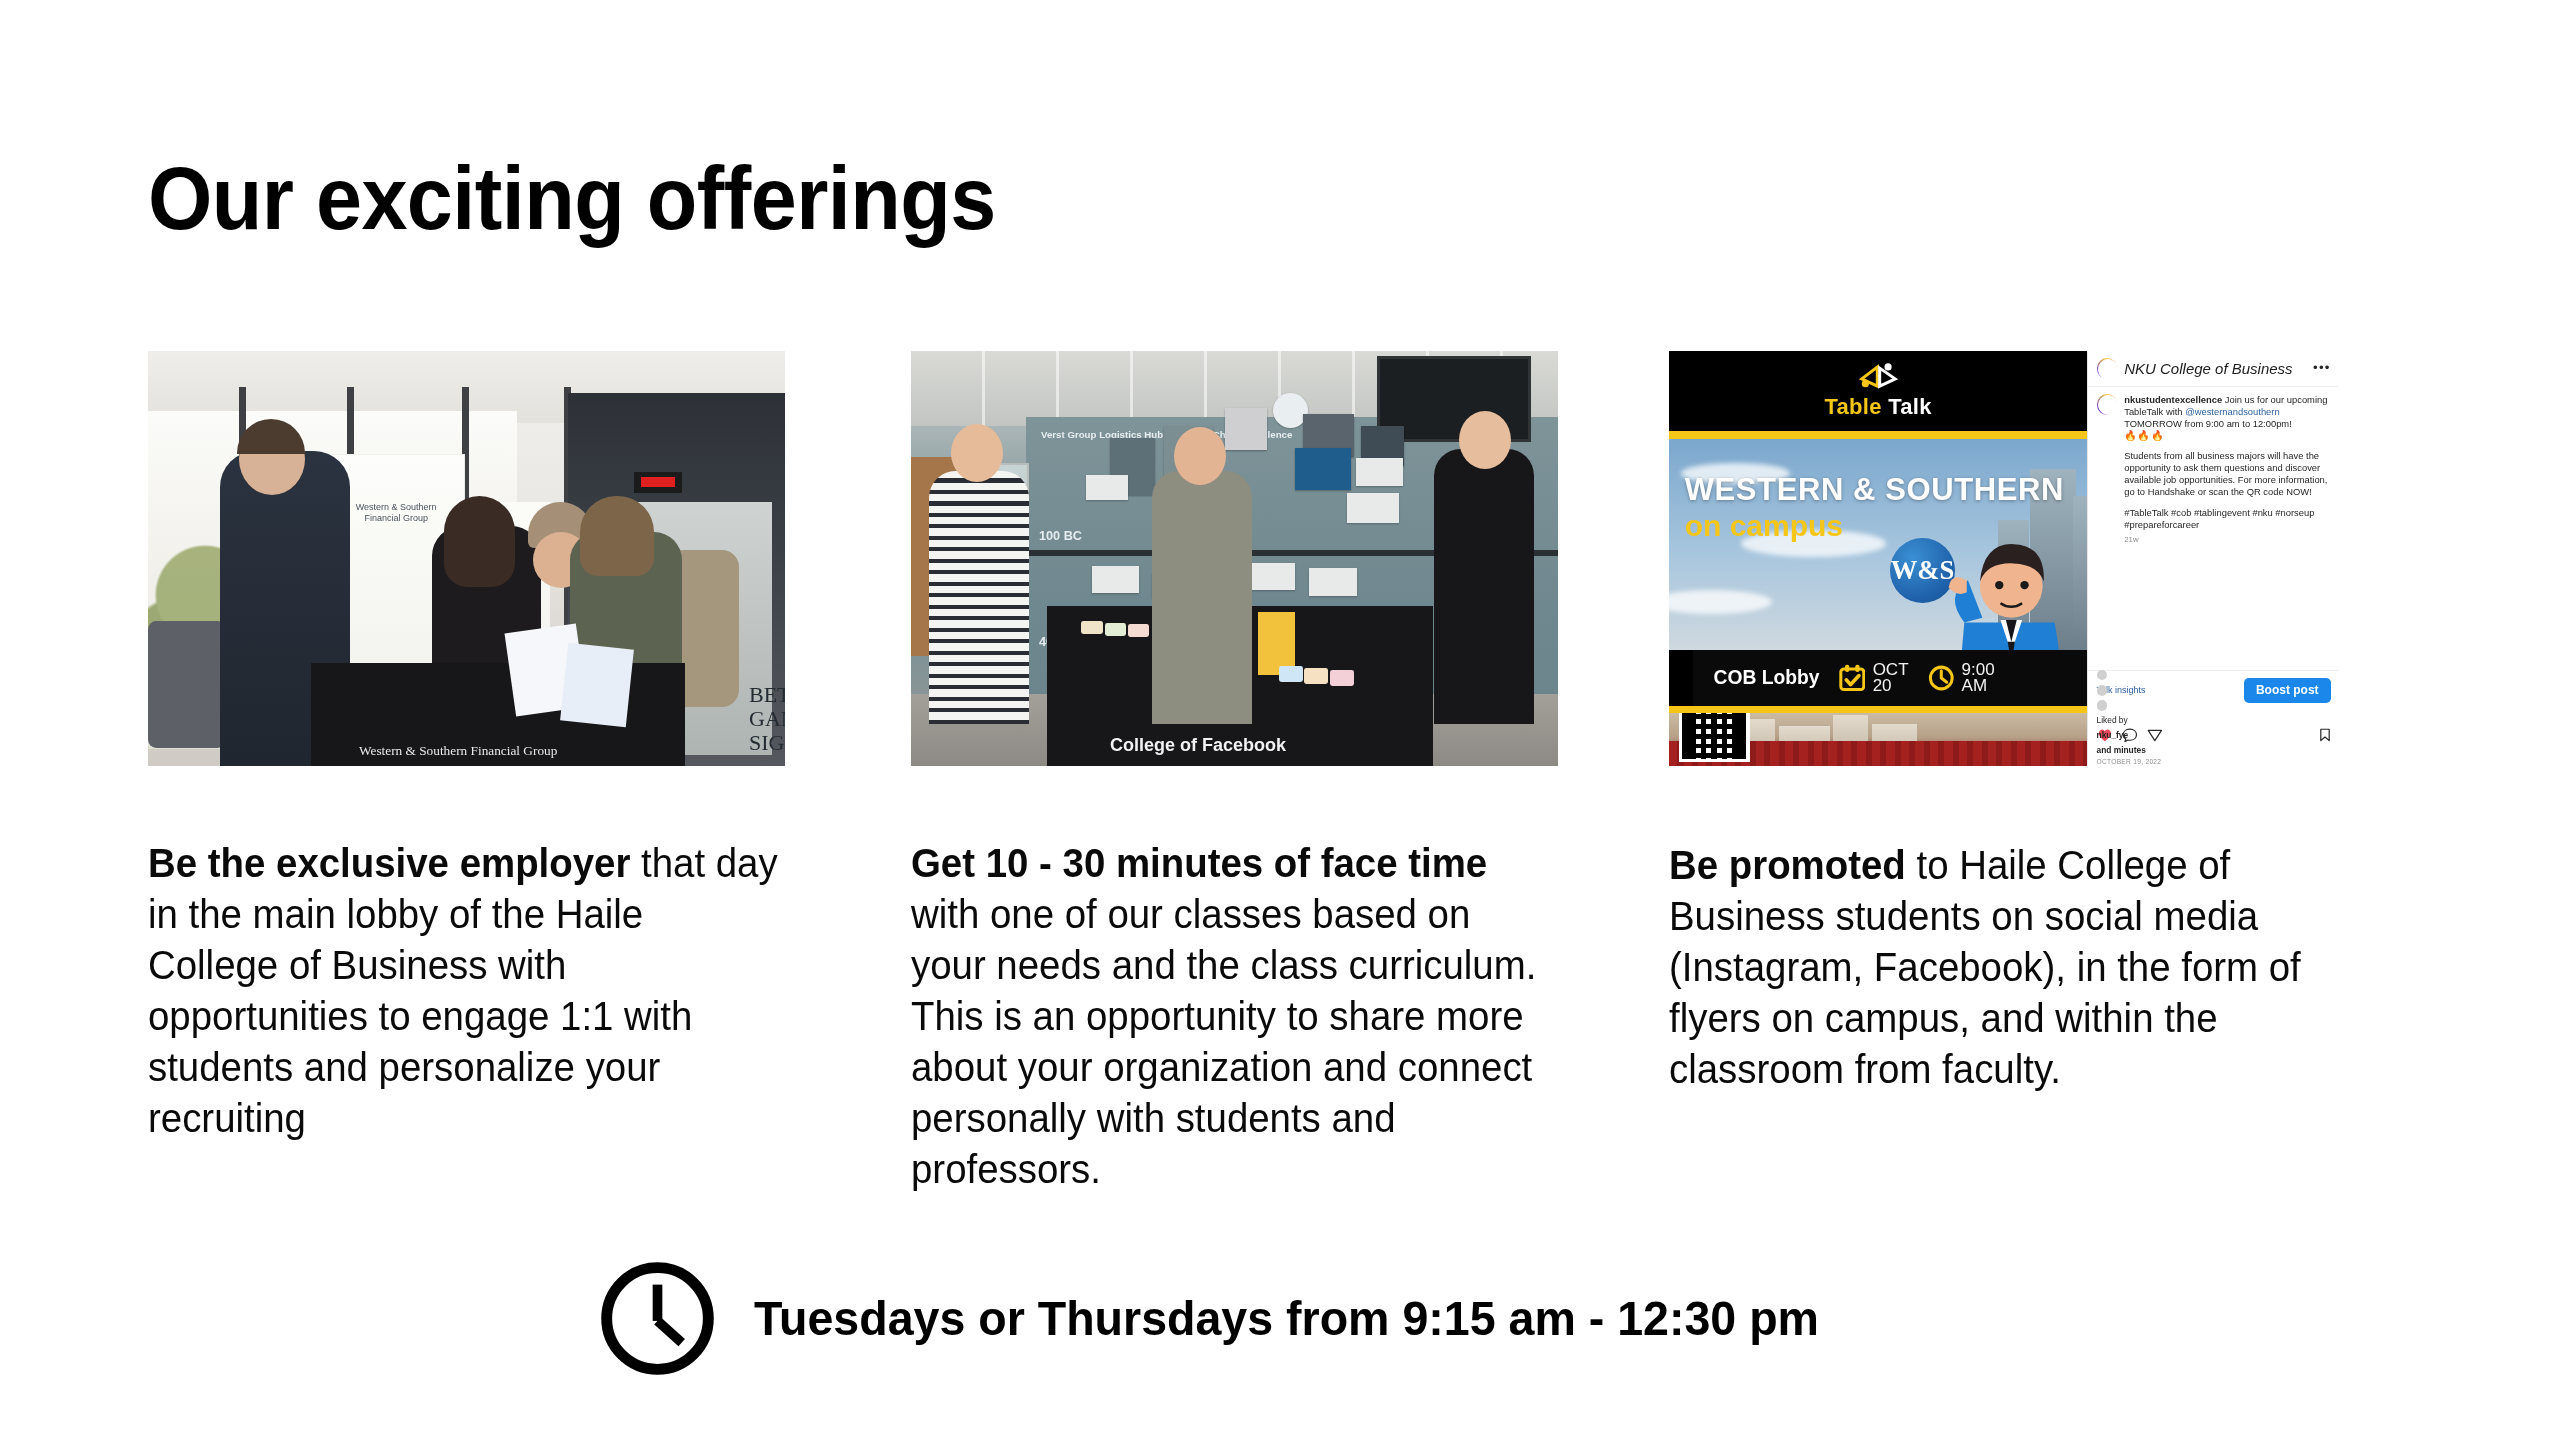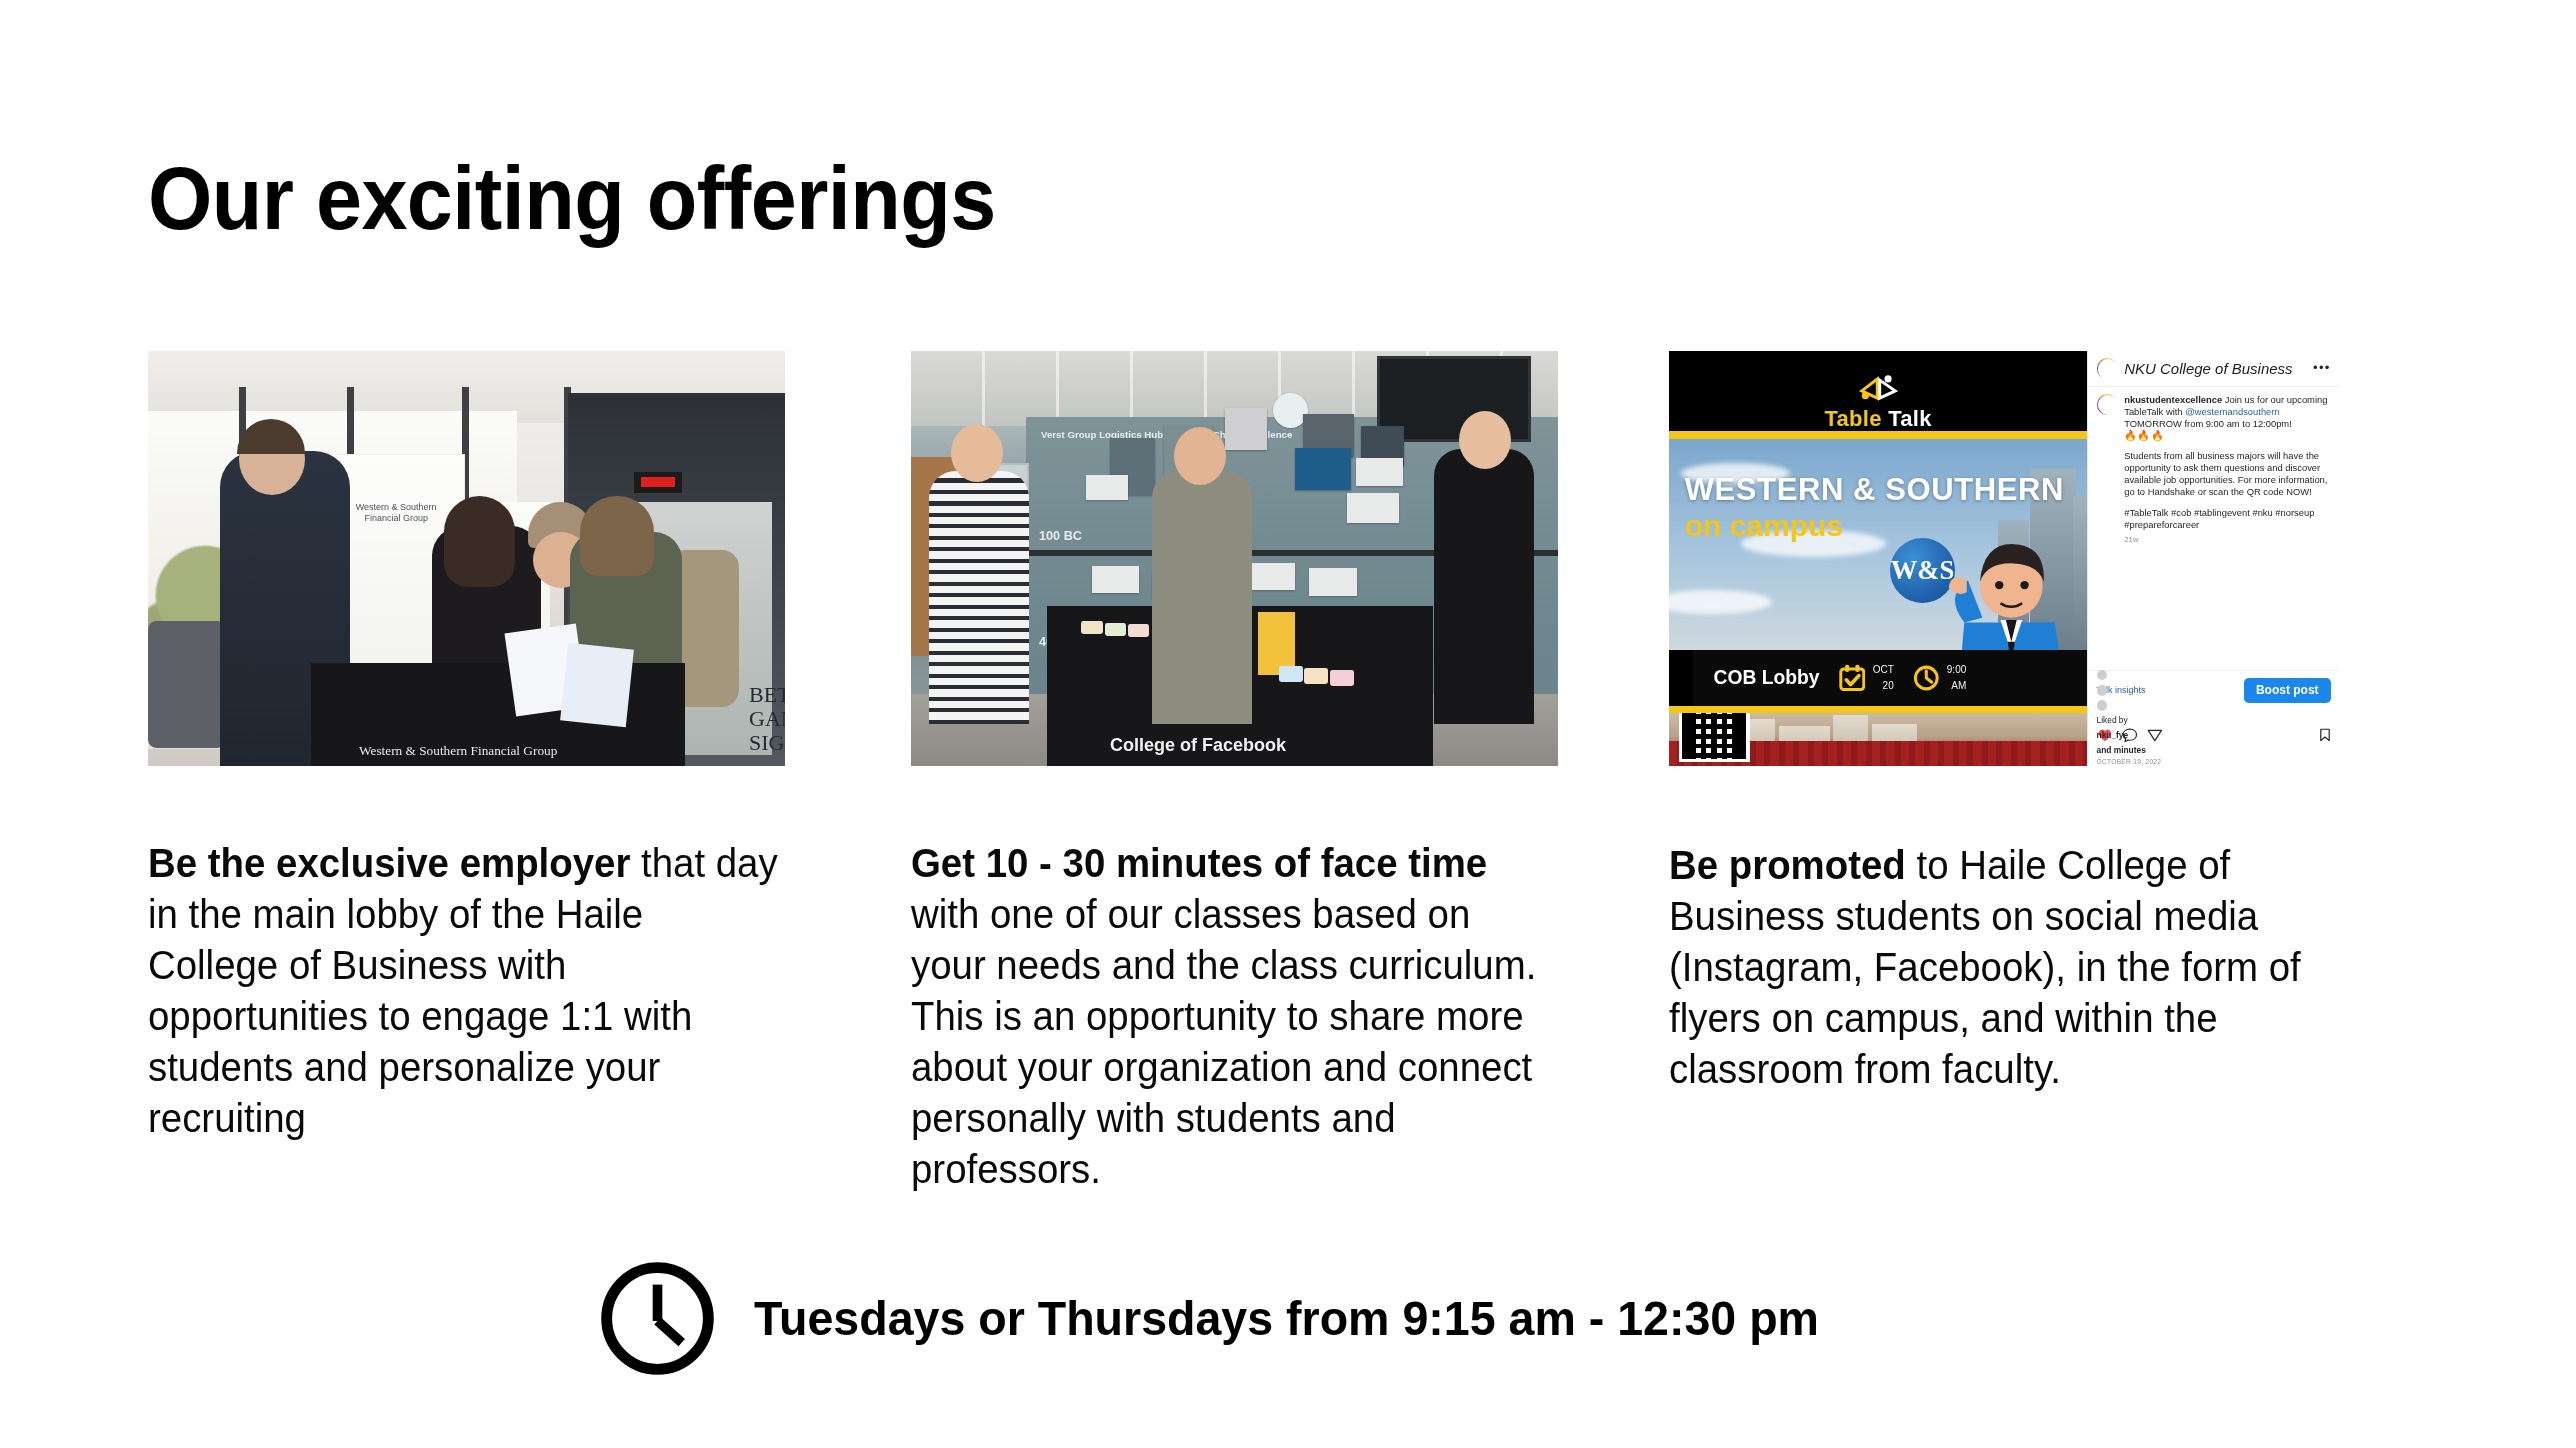--- a/index.html
+++ b/index.html
@@ -124,21 +124,21 @@
   .p2 .flyer{position:absolute;left:347px;bottom:91px;width:37px;height:63px;background:#f2c23c;}
   .p2 .pw{position:absolute;bottom:42px;width:100px;height:253px;background:#f0f0ee;border-radius:26.6px 26.6px 0 0;}
   .p2 .ph{position:absolute;width:52px;height:58px;border-radius:50%;}
   .p2 .stripes{background:repeating-linear-gradient(180deg,#f4f4f2 0 7.2px,#2a2d33 7.2px 11.5px);}
 
   
   .p3{position:absolute;inset:0;background:#fff;display:flex;}
   .flyer-pane{position:relative;width:62.5%;height:100%;overflow:hidden;background:#000;}
   .ig-pane{position:relative;width:37.5%;height:100%;background:#fff;border-left:0.6px solid #e6e6e6;}
 
-  .tt-head{position:absolute;left:0;top:12px;width:100%;height:80px;background:#000;
+  .tt-head{position:absolute;left:0;top:0;width:100%;height:80px;background:#000;
       display:flex;flex-direction:column;align-items:center;justify-content:center;}
   .tt-logo{width:43px;height:29px;margin-bottom:2.4px;}
   .tt-word{color:#fff;font-weight:700;font-size:22px;letter-spacing:0.3px;}
   .tt-word .y{color:#f5c518;}
   .tt-rule{position:absolute;left:0;top:80px;width:100%;height:8.4px;background:#f5c518;}
 
   .tt-sky{position:absolute;left:0;top:88px;width:100%;height:211px;
       background:linear-gradient(180deg,#7ba7cd 0%,#a8c6de 55%,#cfd9df 100%);overflow:hidden;}
   .tt-sky .cloud{position:absolute;background:rgba(255,255,255,.75);border-radius:50%;filter:blur(2.4px);}
   .tt-sky .tower{position:absolute;bottom:0;background:linear-gradient(180deg,#9fb3bf,#6d7f8b);}
@@ -148,21 +148,21 @@
   .ws-badge{position:absolute;left:221px;top:187px;width:65px;height:65px;border-radius:50%;
       background:radial-gradient(circle at 35% 30%,#3b8fd4,#1d5fa8 70%,#174e8c);
       display:flex;align-items:center;justify-content:center;
       font-family:"Liberation Serif",serif;color:#fff;font-size:26.6px;font-weight:700;}
   .guy{position:absolute;right:4.8px;top:151px;width:142px;height:262px;}
 
   .tt-bar{position:absolute;left:0;top:299px;width:100%;height:56px;background:#0a0a0a;
       display:flex;align-items:center;gap:19.3px;padding-left:20.5px;box-sizing:border-box;margin-left:24px;}
   .tt-bar .place{color:#fff;font-weight:700;font-size:19.3px;}
   .tt-bar .meta{display:flex;align-items:center;gap:7.2px;}
-  .tt-bar .meta .txt{color:#f2f2f2;font-size:10px;line-height:16.3px;font-weight:400;text-align:right;}
+  .tt-bar .meta .txt{color:#f2f2f2;font-size:17px;line-height:16.3px;font-weight:400;}
   .tt-rule2{position:absolute;left:0;top:355px;width:100%;height:7.2px;background:#f5c518;}
   .tt-city{position:absolute;left:0;top:362px;width:100%;bottom:0;
       background:linear-gradient(180deg,#cbbba4 0%,#b6a088 45%,#8e2b28 100%);overflow:hidden;}
   .tt-city .bldg{position:absolute;bottom:0;background:linear-gradient(180deg,#e3dbcd,#b9ae9b);}
   .tt-city .seats{position:absolute;left:0;bottom:0;width:100%;height:25px;
       background:repeating-linear-gradient(90deg,#a4211f 0 8.4px,#8e1b19 8.4px 14.5px);}
   .qr{position:absolute;left:9.7px;bottom:3.6px;width:71px;height:71px;background:#fff;padding:3.6px;box-sizing:border-box;}
   .qr i{display:block;width:100%;height:100%;
      background:
       linear-gradient(90deg,#000 0 22%,transparent 22% 30%,#000 30% 38%,transparent 38% 46%,#000 46% 54%,transparent 54% 62%,#000 62% 70%,transparent 70% 78%,#000 78% 100%),

